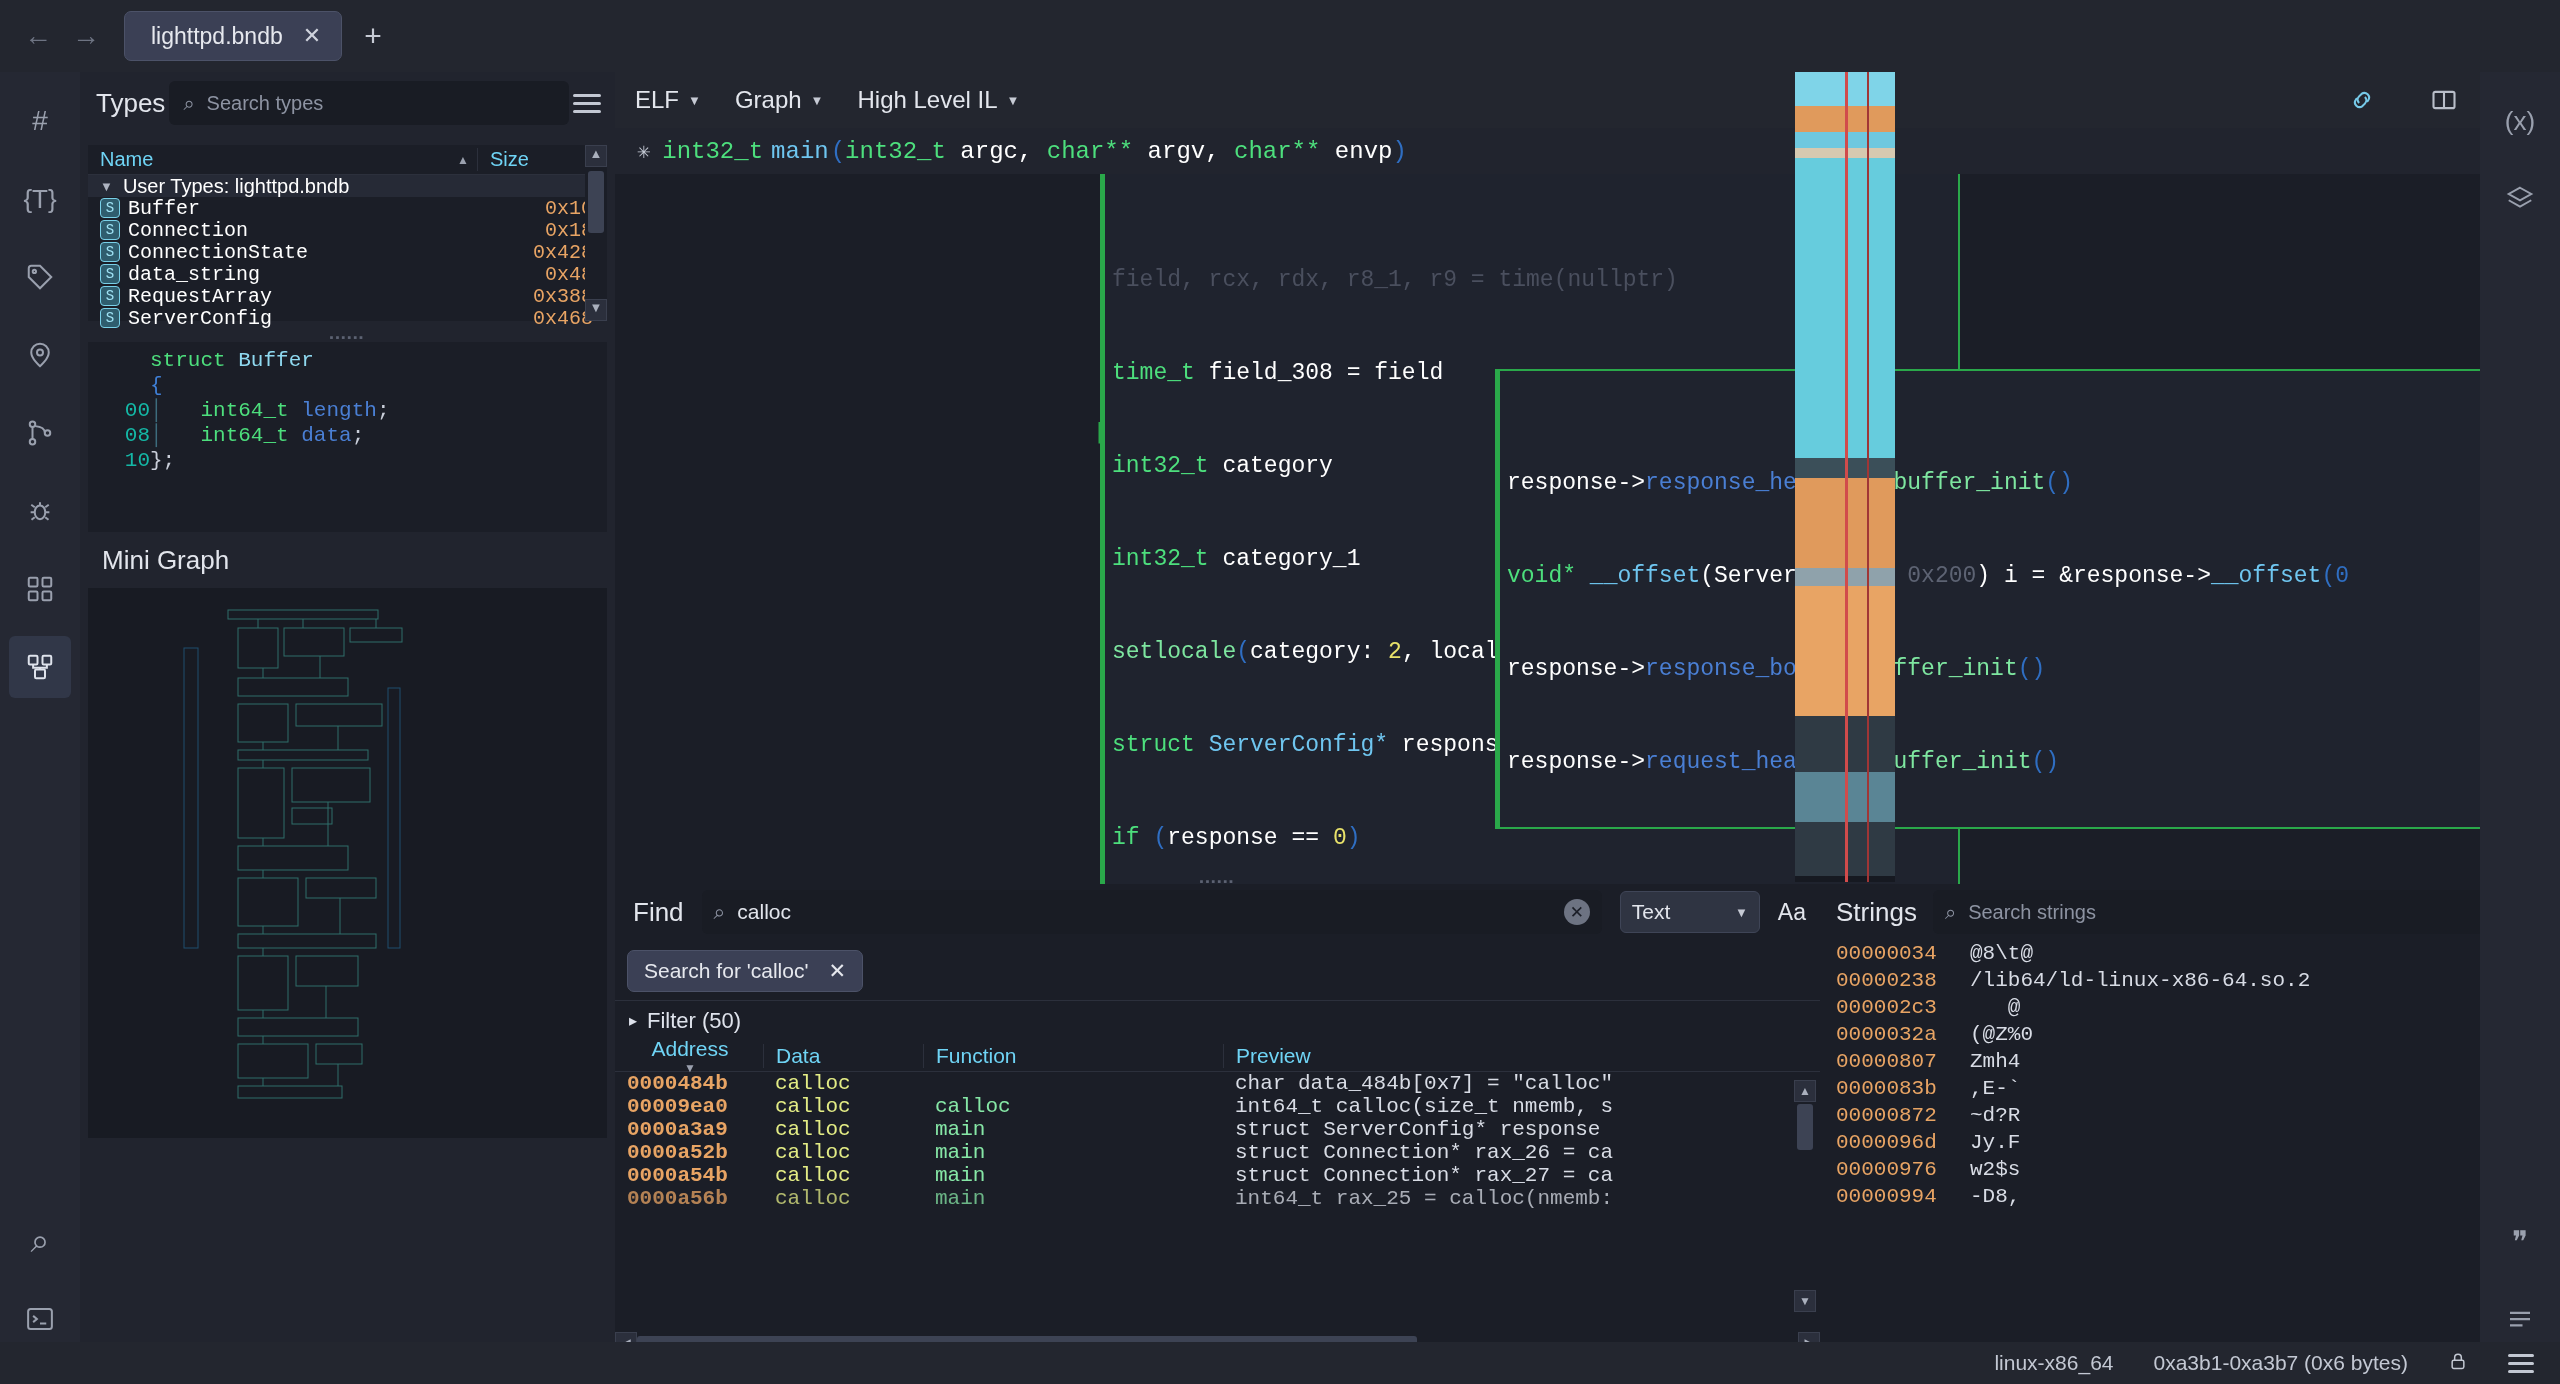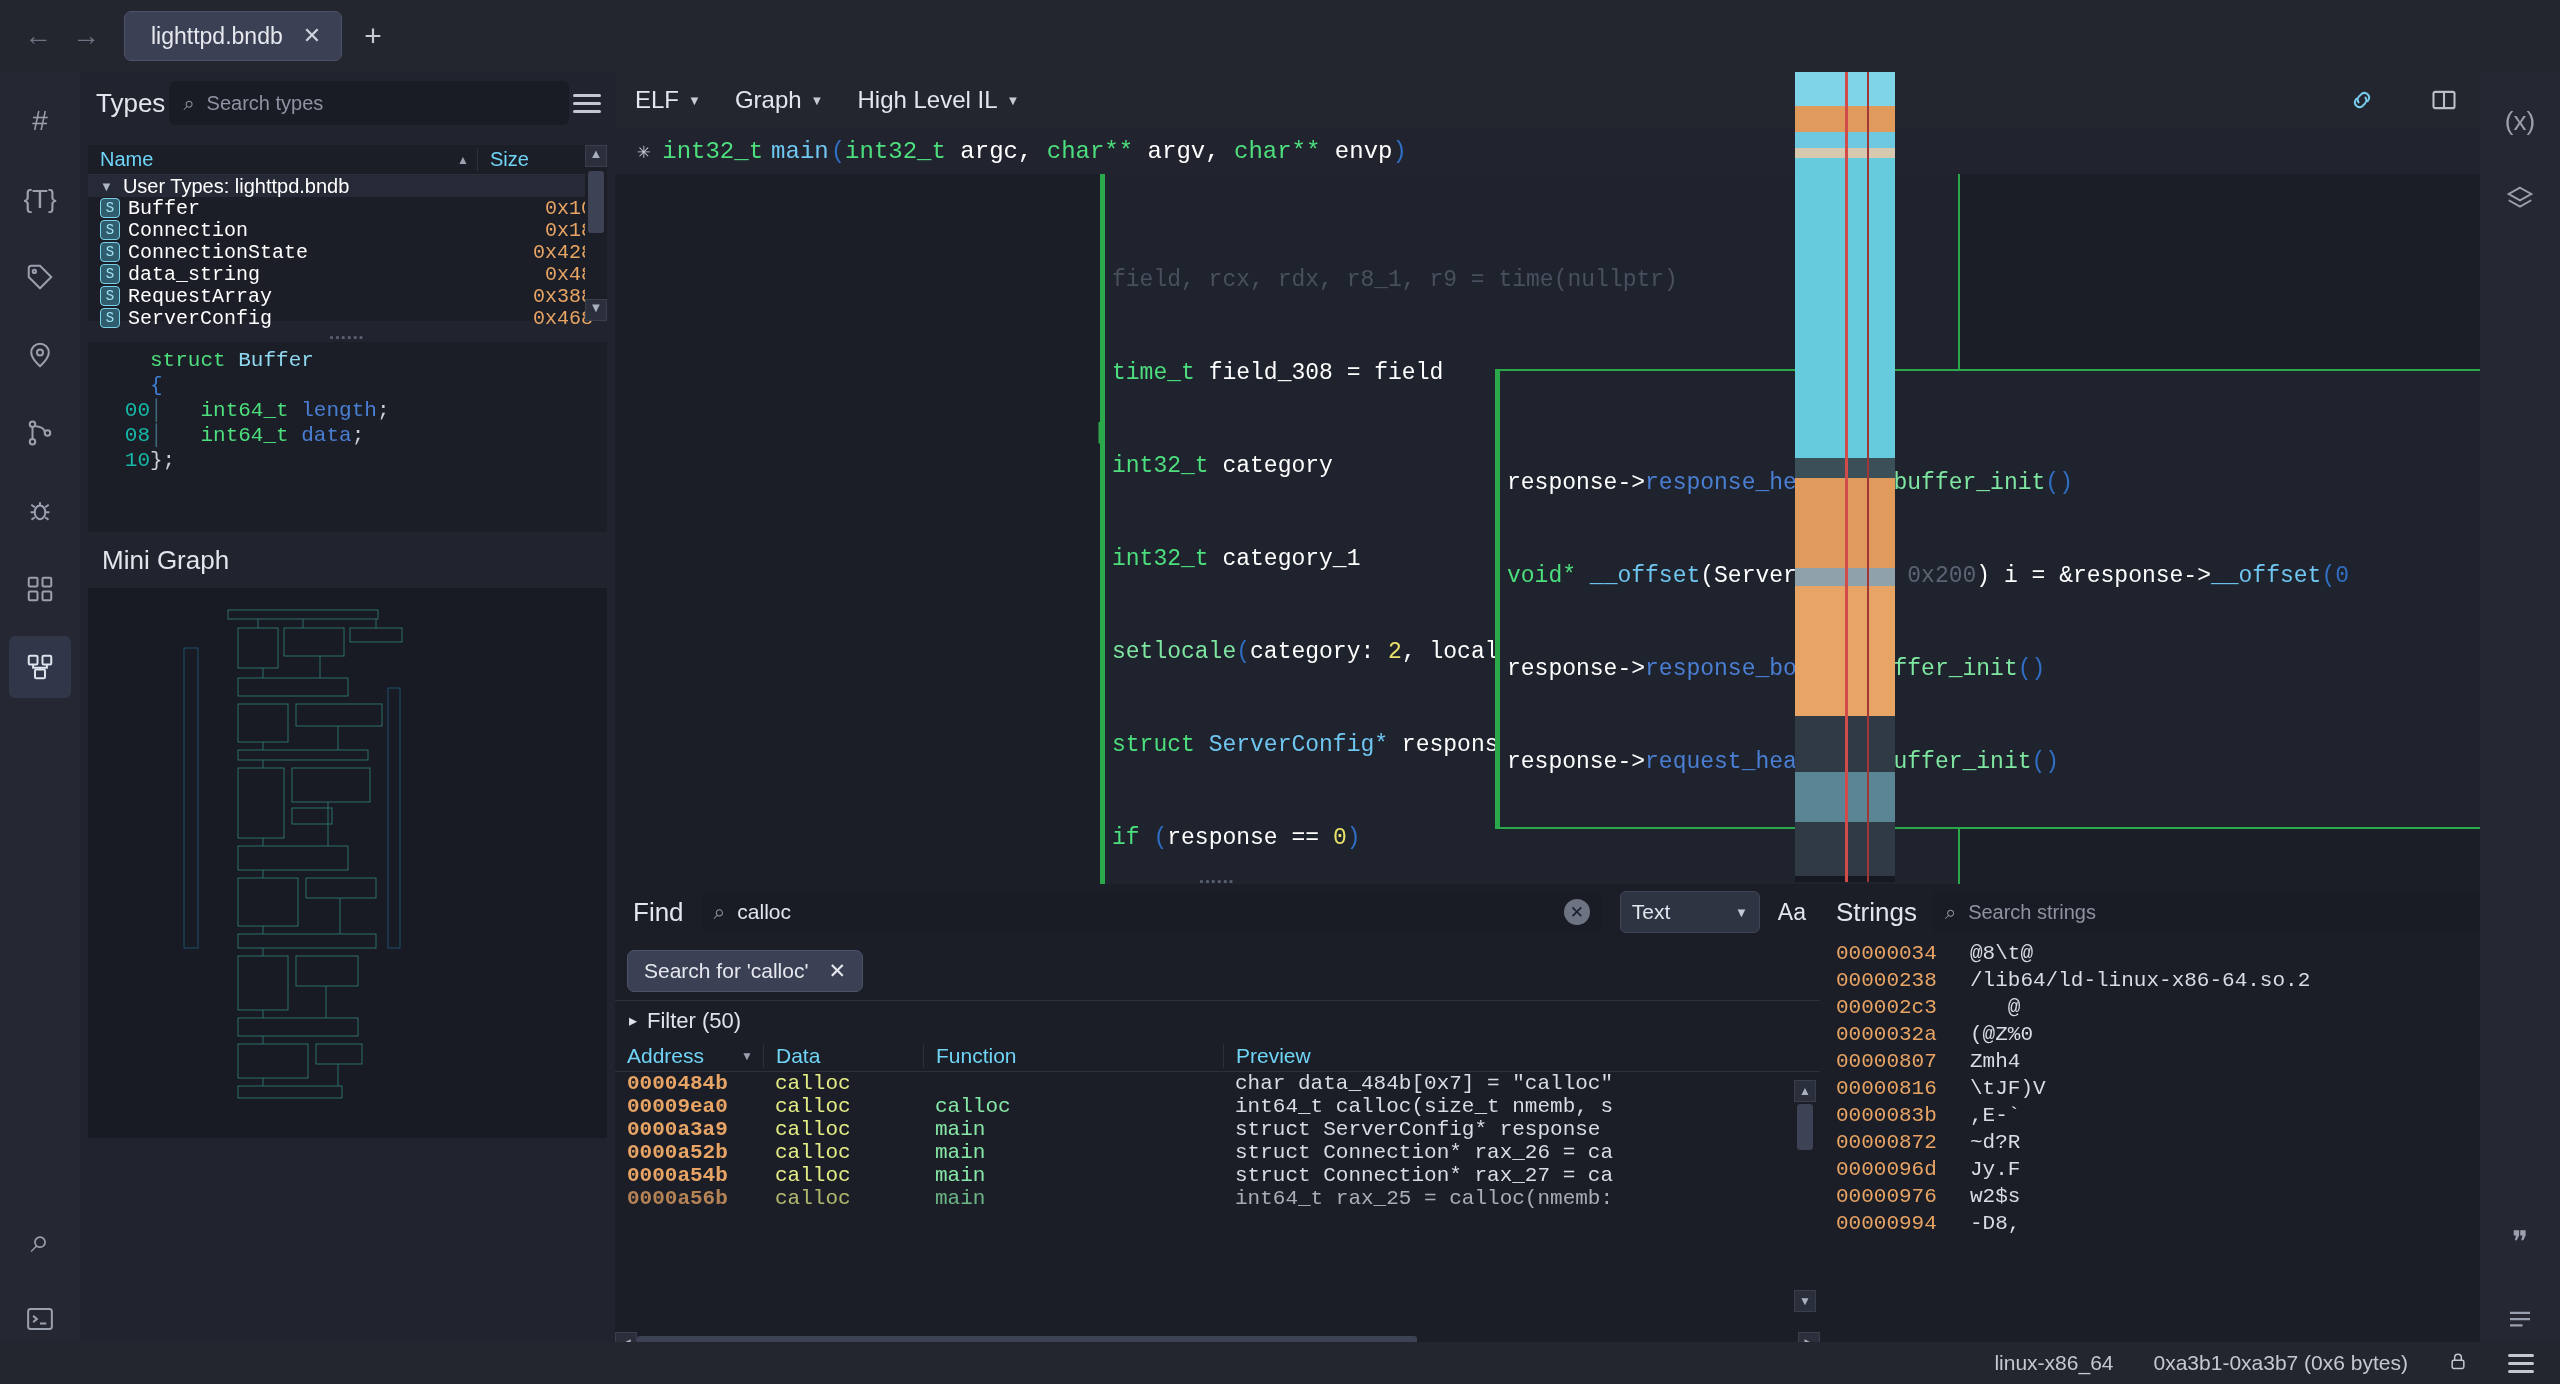--- a/index.html
+++ b/index.html
@@ -167,21 +167,21 @@
   }
   #find-aa { color: #e2e5ec; font-size: 23px; }
   #find-chip-row { padding: 10px 0 8px 12px; }
   .chip {
     display: inline-flex; align-items: center; gap: 20px; height: 42px; padding: 0 16px;
     background: #3b4055; border: 1px solid #4c5268; border-radius: 7px; color: #e6e8ee; font-size: 21px;
   }
   #filter-row { border-top: 1px solid #2c303c; height: 40px; display: flex; align-items: center; gap: 10px; padding-left: 14px; color: #dfe3ec; font-size: 22px; }
   #results-thead { display: flex; height: 32px; align-items: center; color: #6fd4f5; font-size: 21px; border-bottom: 1px solid #2c303c; }
   #results-thead > div { padding-left: 12px; border-left: 1px solid #2c303c; display: flex; align-items: center; justify-content: space-between; padding-right: 10px; }
-  #results-thead > div:first-child { border-left: none; }
+  #results-thead > div:first-child { border-left: none; flex-direction: column; }
   .c-addr { width: 148px; } .c-data { width: 160px; } .c-func { width: 300px; } .c-prev { flex: 1; }
   .rrow { display: flex; height: 23px; align-items: center; font-family: "Liberation Mono", monospace; font-size: 21px; }
   .rrow > div { padding-left: 12px; white-space: nowrap; overflow: hidden; }
   .rrow .c-addr { color: #e8a464; font-weight: bold; } .rrow .c-data { color: #e3ec85; } .rrow .c-func { color: #86e7a6; }
   .rrow .c-prev { color: #d8dce5; }
   #find-vscroll { position: absolute; right: 4px; top: 196px; width: 22px; height: 232px; background: #1b1e27; }
   #find-vscroll .thumb { position: absolute; top: 24px; left: 3px; width: 16px; height: 46px; background: #3d4354; border-radius: 3px; }
   #find-hscroll { position: absolute; left: 0; bottom: 0; width: 1205px; height: 22px; background: #1b1e27; display: flex; }
   #find-hscroll .thumb { height: 14px; margin-top: 4px; background: #3d4354; border-radius: 3px; }
 
@@ -659,24 +659,20 @@
         </div>
       <div class="srow">
           <div class="saddr">0000032a</div>
           <div class="sval">(@Z%0</div>
         </div>
       <div class="srow">
           <div class="saddr">00000807</div>
           <div class="sval">Zmh4</div>
         </div>
       <div class="srow">
-          <div class="saddr">00000816</div>
-          <div class="sval">\tJF)V</div>
-        </div>
-      <div class="srow">
           <div class="saddr">0000083b</div>
           <div class="sval">,E-`</div>
         </div>
       <div class="srow">
           <div class="saddr">00000872</div>
           <div class="sval">~d?R</div>
         </div>
       <div class="srow">
           <div class="saddr">0000096d</div>
           <div class="sval">Jy.F</div>

